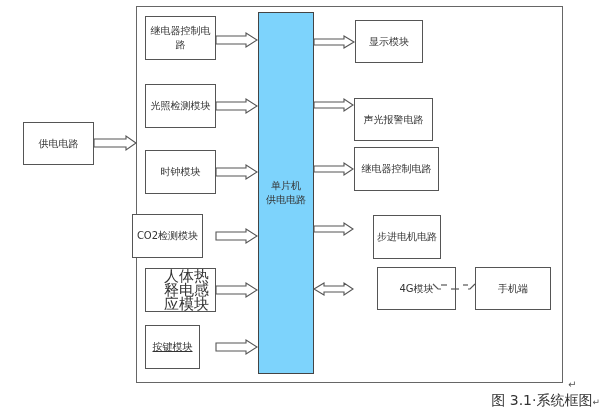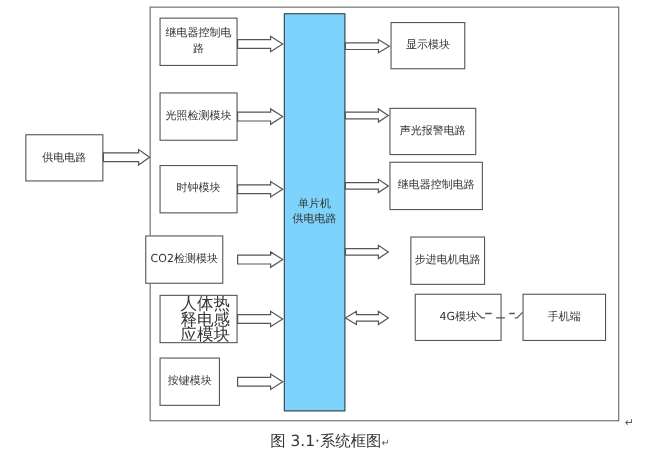--- a/index.html
+++ b/index.html
@@ -9,21 +9,21 @@
            border: 1.5px solid #666; box-sizing: border-box; }
   .box { position: absolute; border: 1.5px solid #555; background: #fff; box-sizing: border-box;
          display: flex; align-items: center; justify-content: center; text-align: center;
          font-size: 10px; line-height: 14px; color: #333; }
   .mcu { position: absolute; left: 258px; top: 12px; width: 56px; height: 362px;
          border: 1.5px solid #444; box-sizing: border-box; background: #7dd3fc;
          display: flex; align-items: center; justify-content: center; text-align: center;
          font-size: 10px; line-height: 14px; color: #333; }
   .mcu span { display: block; }
   svg.arrows { position: absolute; left: 0; top: 0; width: 600px; height: 415px; pointer-events: none; }
-  .caption { position: absolute; left: 0; top: 392px; width: 600px; text-align: center;
+  .caption { position: absolute; left: 0; top: 392px; width: 600px; text-align: right;
              font-size: 14px; color: #333; font-family: "DejaVu Sans", sans-serif; }
   .para-mark { position: absolute; left: 568px; top: 379px; font-size: 10px; color: #555; }
   .caption .pm { font-size: 9px; color: #555; }
 </style>
 </head>
 <body>
 
 <div class="frame"></div>
 
 <div class="box" style="left:23px; top:122px; width:71px; height:43px;">
@@ -38,21 +38,21 @@
 </div>
 <div class="box" style="left:145px; top:150px; width:71px; height:44px;">
   <span>时钟模块</span>
 </div>
 <div class="box" style="left:132px; top:214px; width:71px; height:44px;">
   <span>CO2检测模块</span>
 </div>
 <div class="box" style="left:145px; top:268px; width:71px; height:44px; padding:0 2px;">
   <span style="font-size:15px;margin-left:12px;">人体热释电感应模块</span>
 </div>
-<div class="box" style="left:145px; top:325px; width:55px; height:44px;">
+<div class="box" style="left:145px; top:325px; width:55px; height:44px;text-decoration:underline;">
   <span>按键模块</span>
 </div>
 
 <div class="mcu">
   <div>
     <span>单片机</span>
     <span>供电电路</span>
   </div>
 </div>
 

